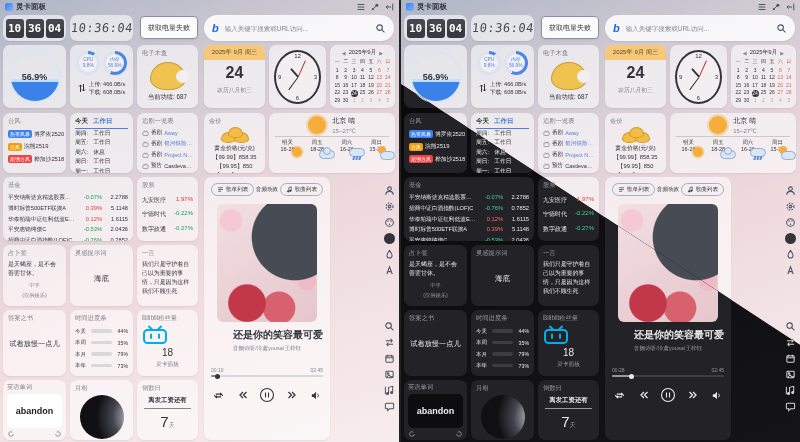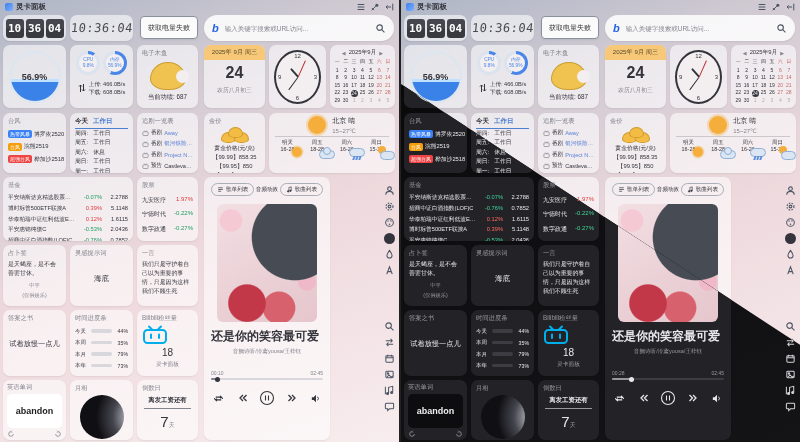--- a/index.html
+++ b/index.html
@@ -149,21 +149,21 @@
   .p-top{display:flex;align-items:center;justify-content:space-between;}
   .pill{display:flex;align-items:center;gap:2px;border:1px solid var(--pill-bd);border-radius:8px;padding:1.5px 5px;font-size:5.6px;color:var(--text);background:transparent;}
   .p-mid{font-size:5.6px;color:var(--text);}
   .album{width:100px;height:118px;margin:8px auto 6px;border-radius:6px;background:
     radial-gradient(circle at 78% 28%,#474c54 0 37%,transparent 38%),
     radial-gradient(circle at 14% 14%,#f5c9d4 0 8%,transparent 9%),
     radial-gradient(circle at 90% 66%,#f0b9c8 0 7%,transparent 8%),
     radial-gradient(circle at 30% 84%,#c23848 0 15%,transparent 16%),
     radial-gradient(circle at 62% 88%,#d8616e 0 13%,transparent 14%),
     linear-gradient(150deg,#f2dfe3,#e5c6cc);}
-  .p-song{text-align:left;font-size:12px;font-weight:bold;color:var(--text);margin-top:4px;}
+  .p-song{text-align:right;font-size:10px;font-weight:bold;color:var(--text);margin-top:4px;}
   .p-artist{text-align:center;font-size:5.6px;color:var(--muted);margin-top:3px;}
   .p-times{display:flex;justify-content:space-between;font-size:5px;color:var(--muted);margin-top:14px;}
   .p-bar{height:2px;background:var(--track);border-radius:1px;margin-top:2px;position:relative;}
   .p-fill{height:2px;background:var(--muted);border-radius:1px;position:relative;width:6%;}
   .p-fill::after{content:"";position:absolute;right:-2.5px;top:-1.5px;width:5px;height:5px;border-radius:50%;background:var(--text);}
   .p-ctrl{display:flex;align-items:center;justify-content:space-between;margin-top:10px;padding:0 2px;color:var(--text);}
 
   
   .c-tarot{left:3px;top:245px;width:63px;height:61px;}
   .tarot-text{font-size:6px;line-height:1.55;color:var(--text);}

